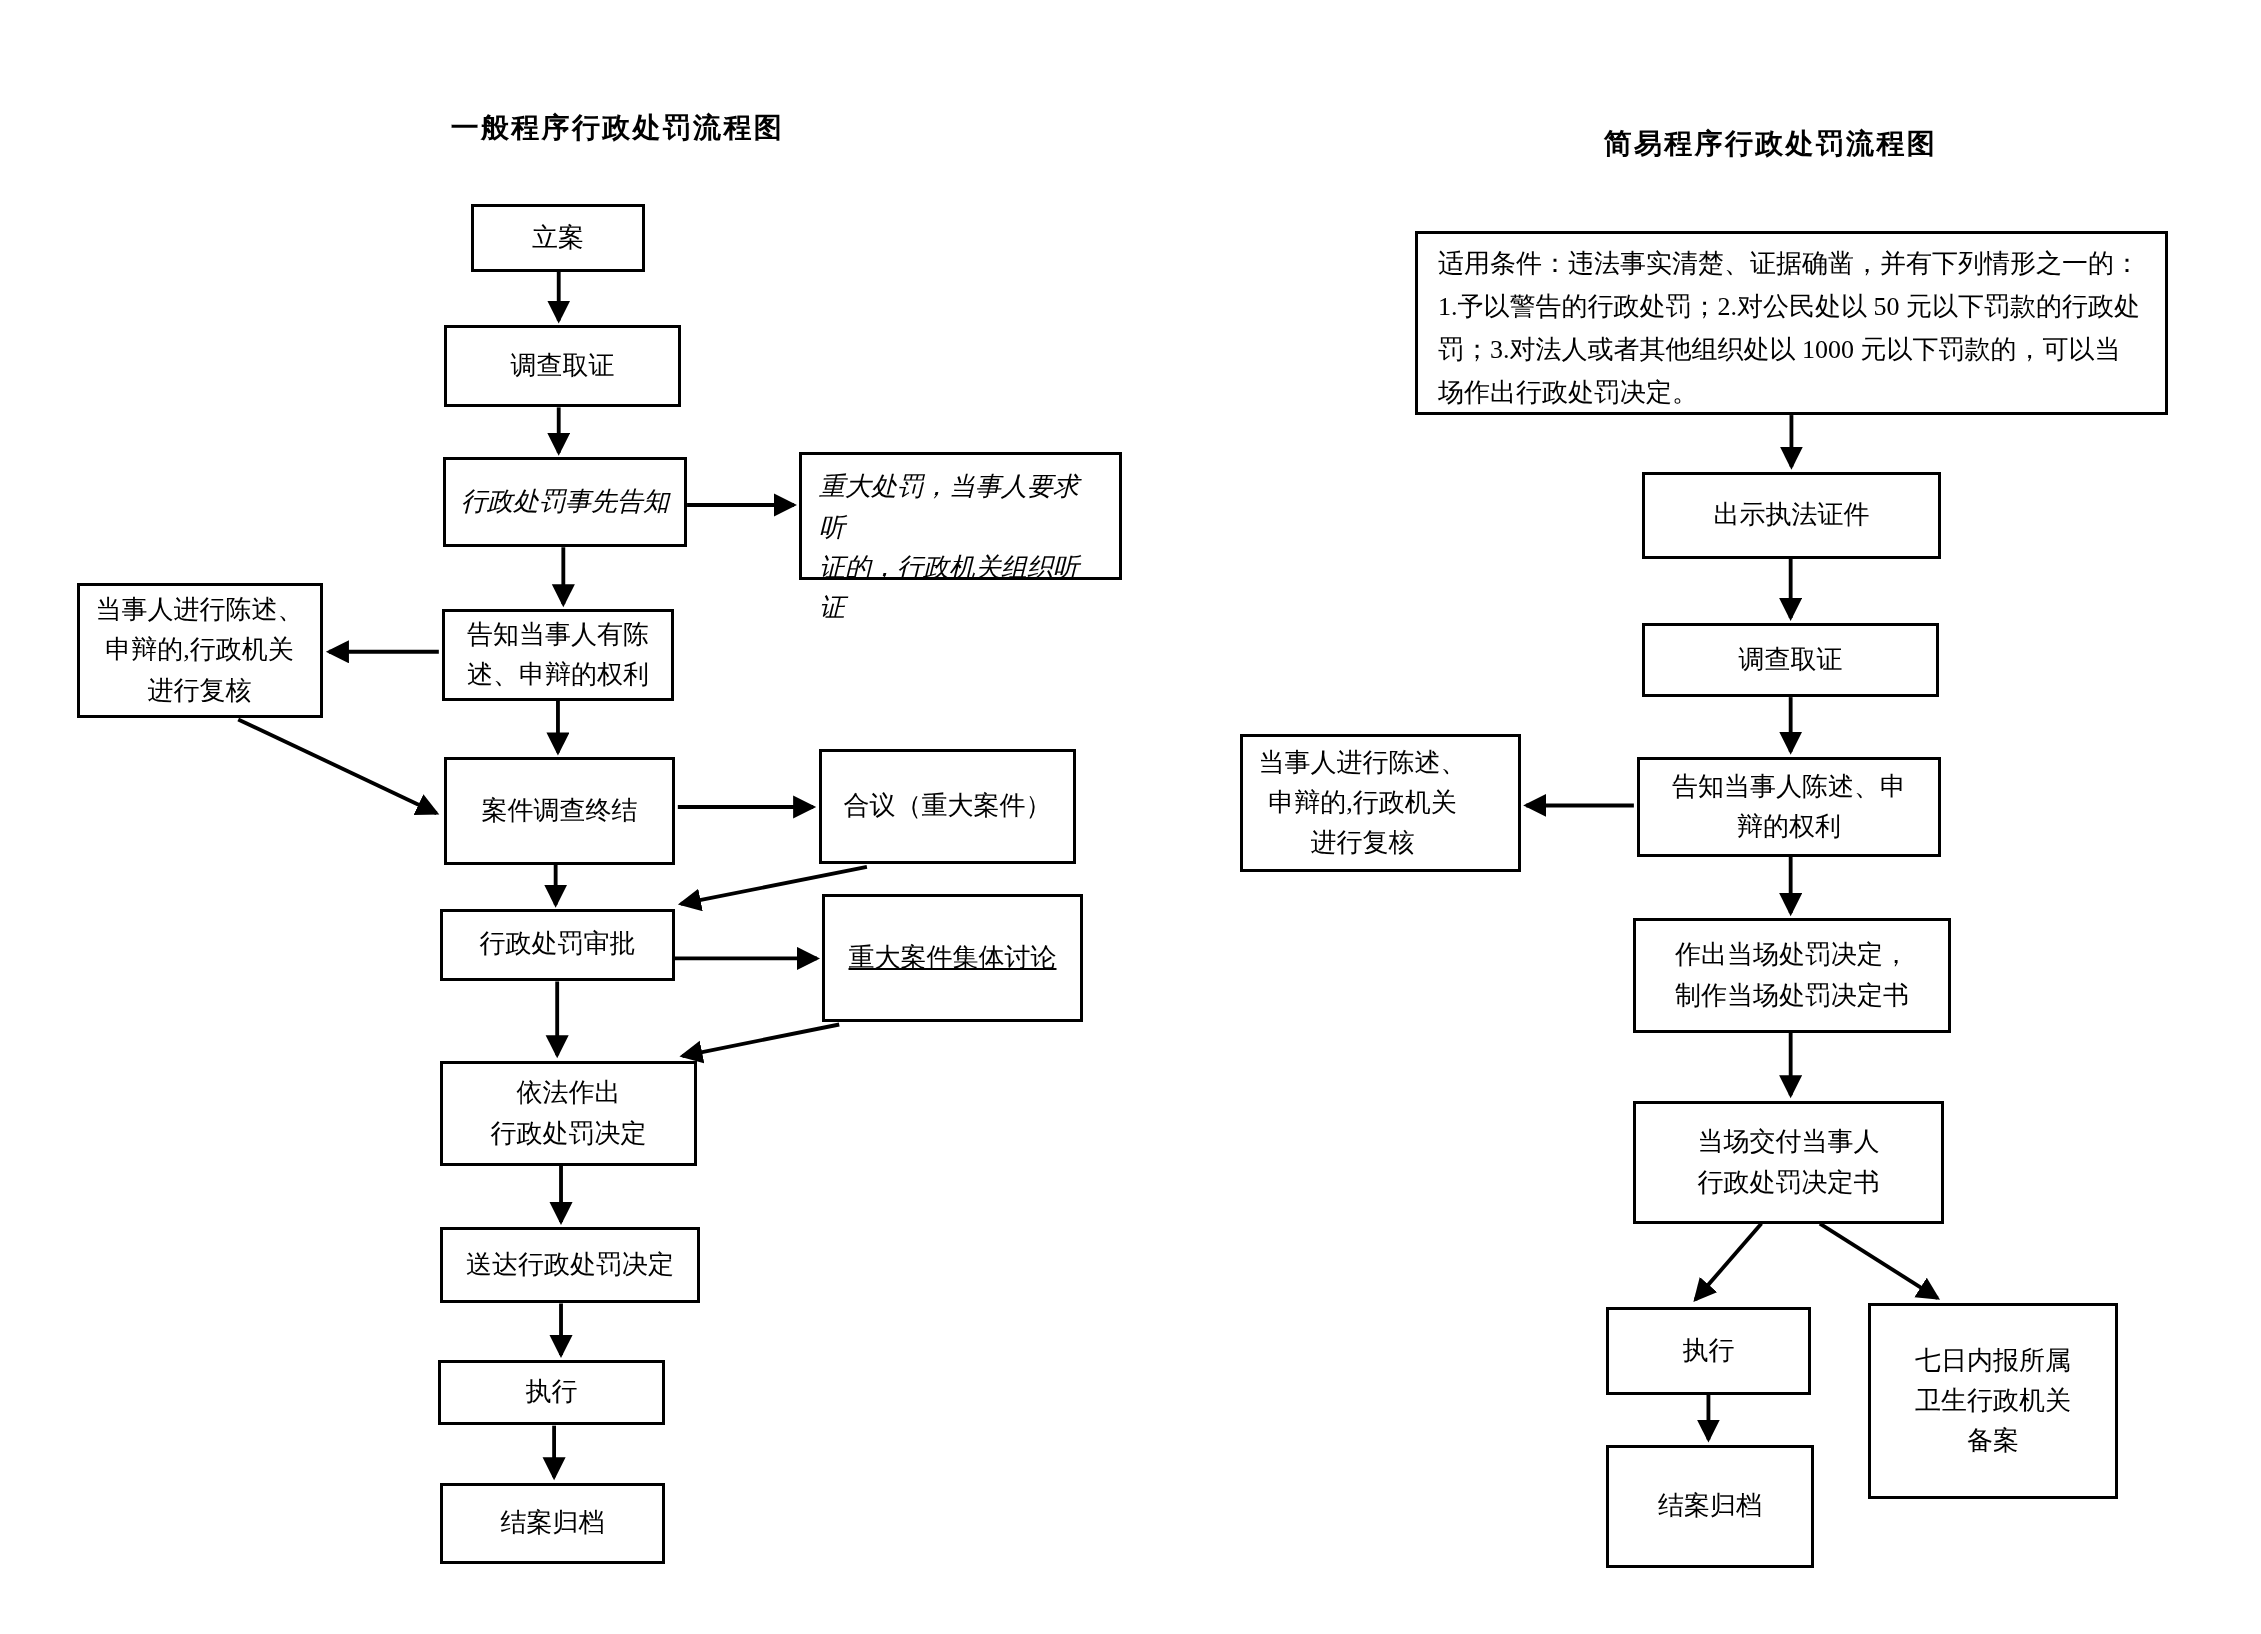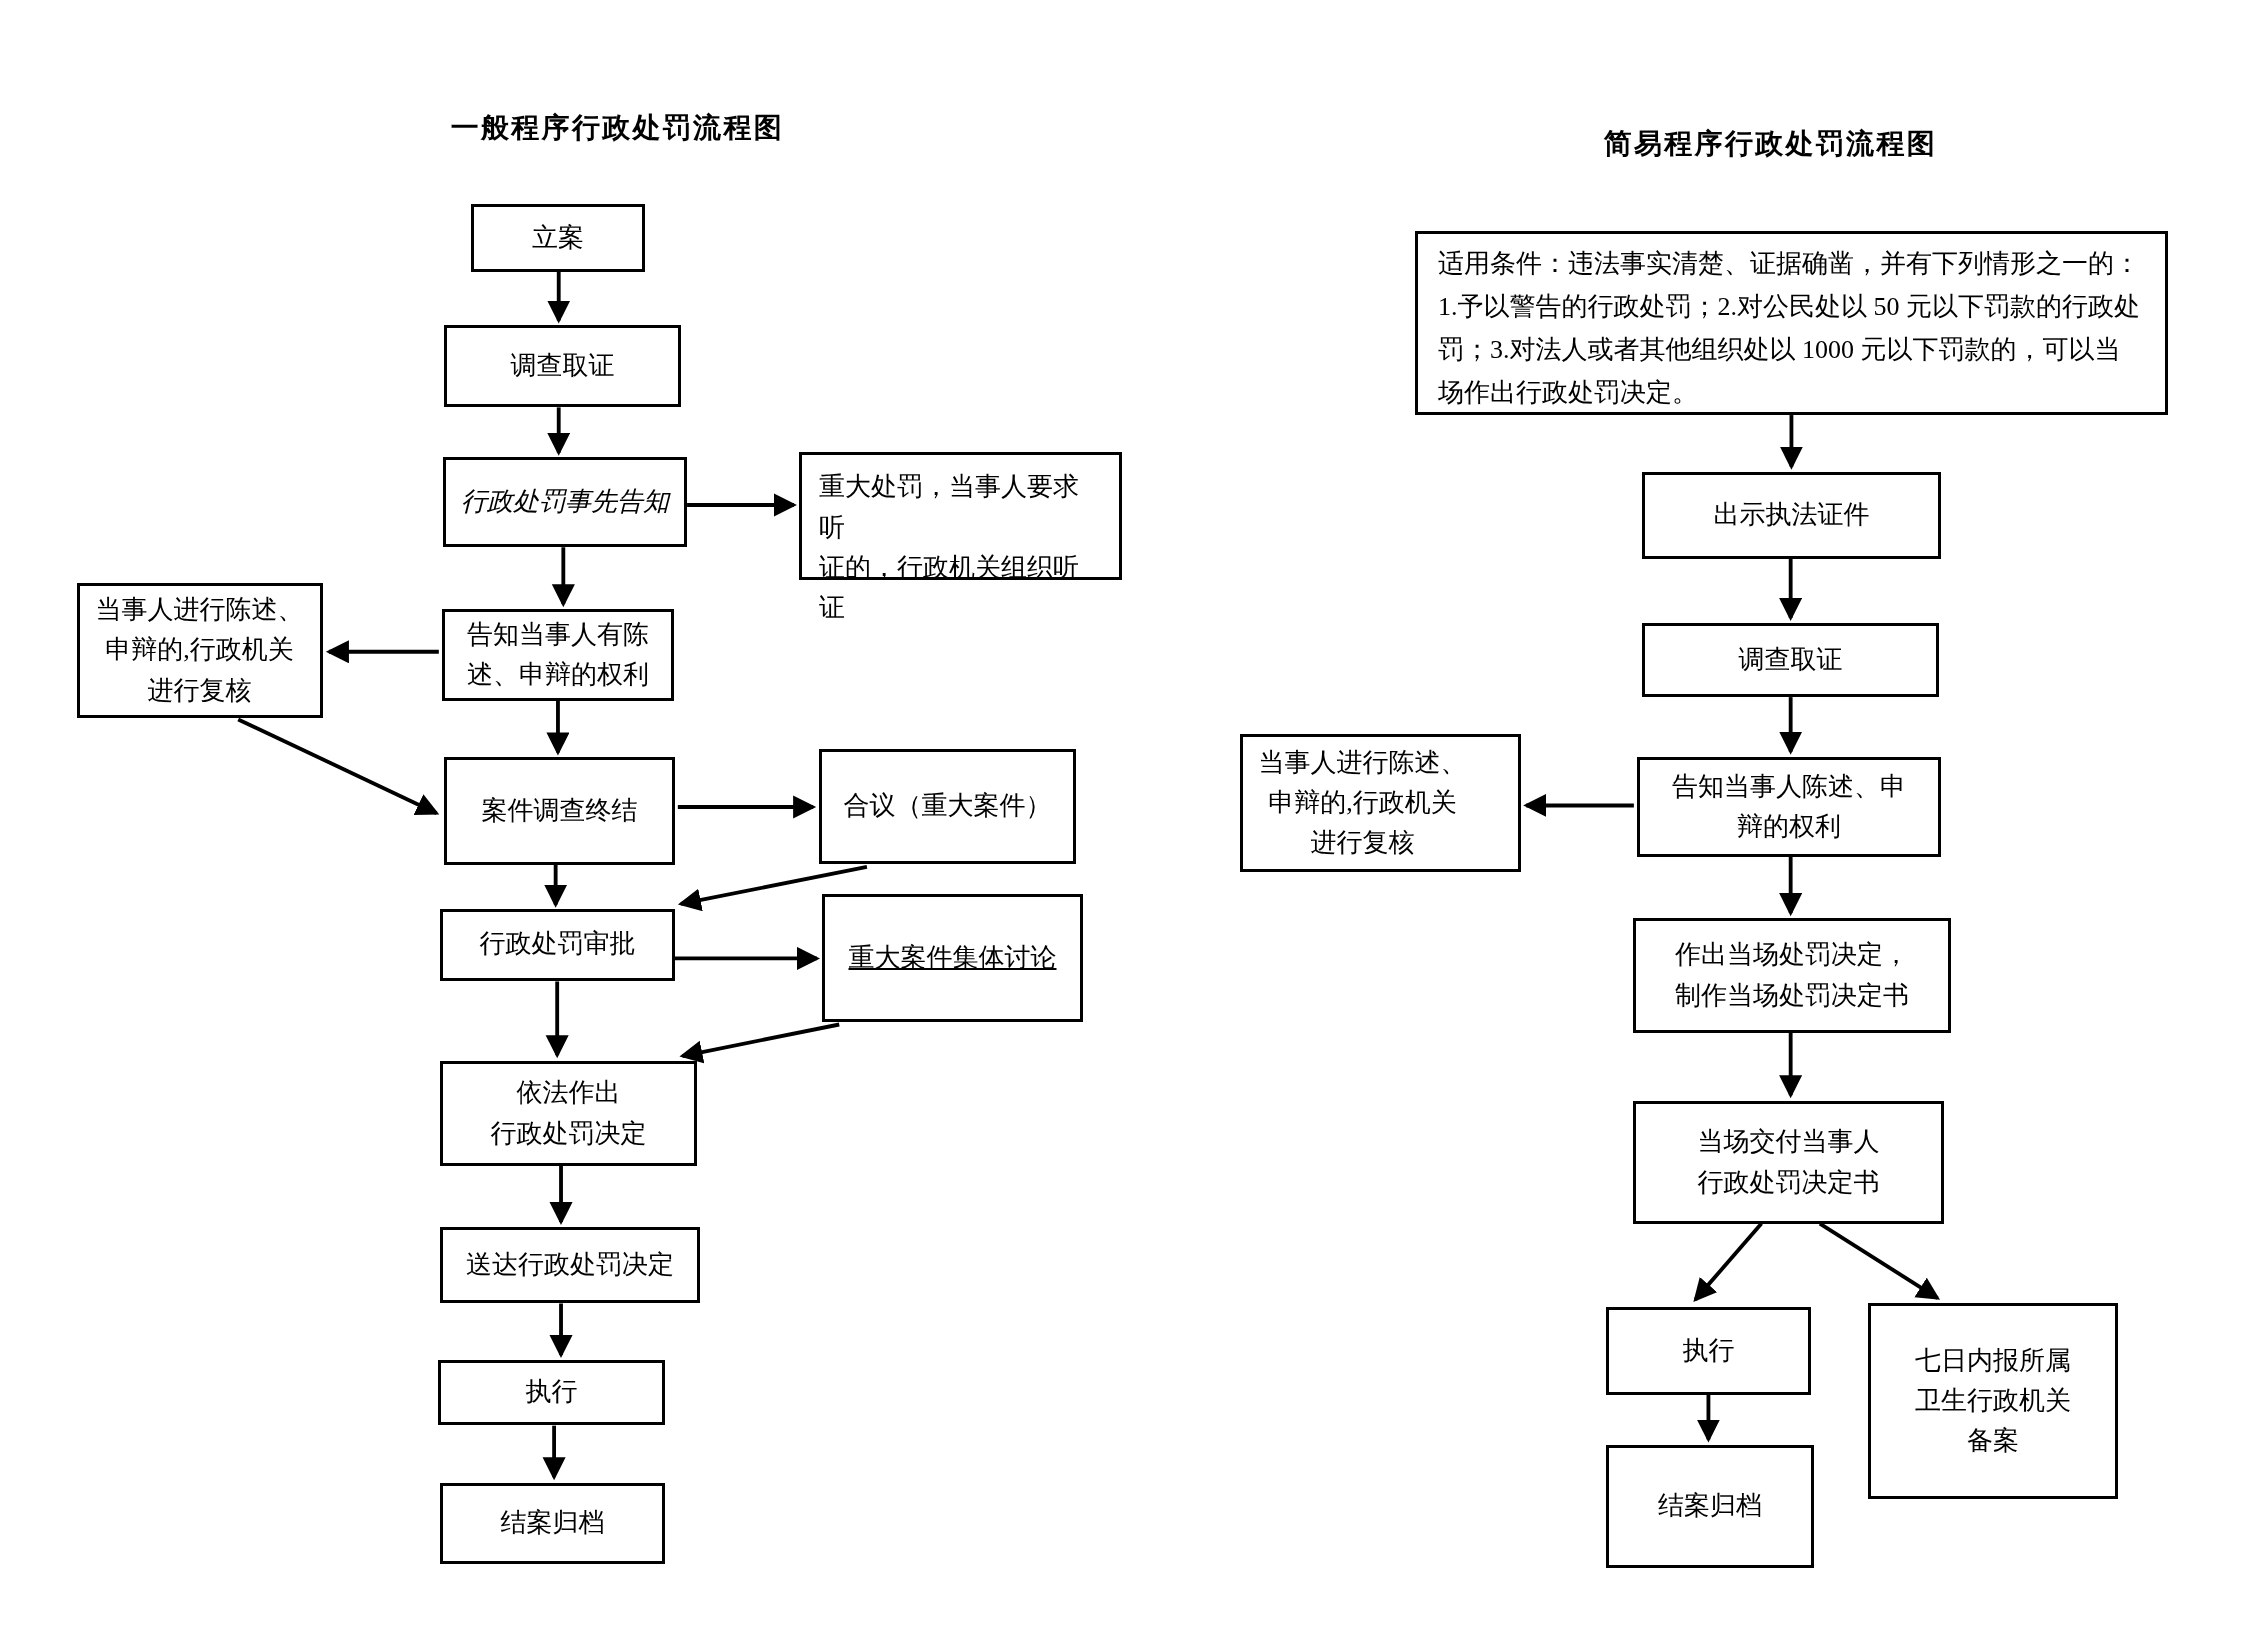--- a/index.html
+++ b/index.html
@@ -97,21 +97,21 @@
   </div>
 
   <div class="node" style="left:444px;top:325px;width:237px;height:82px;">
     <span>调查取证</span>
   </div>
 
   <div class="node" style="left:443px;top:457px;width:244px;height:90px;font-style:italic;">
     <span>行政处罚事先告知</span>
   </div>
 
-  <div class="node top-left" style="left:799px;top:452px;width:323px;height:128px;">
+  <div class="node top-left" style="left:799px;top:452px;width:323px;height:128px;font-style:italic;">
     <span>重大处罚，当事人要求听
 证的，行政机关组织听证</span>
   </div>
 
   <div class="node align-left" style="left:77px;top:583px;width:246px;height:135px;">
     <span>当事人进行陈述、
 申辩的,行政机关
 进行复核</span>
   </div>
 

